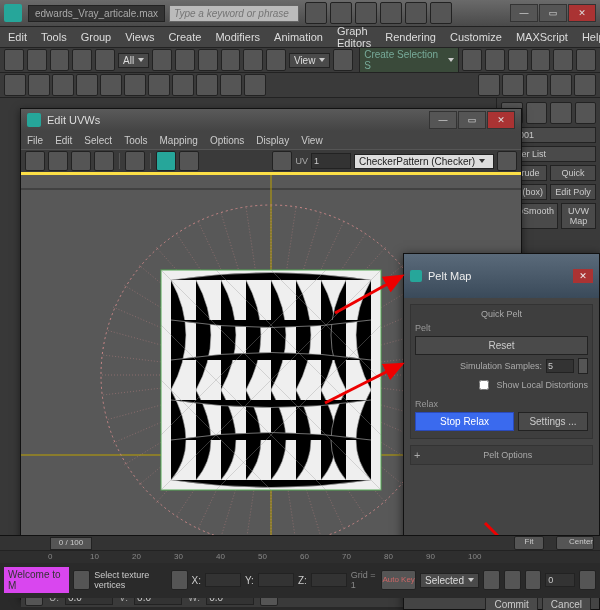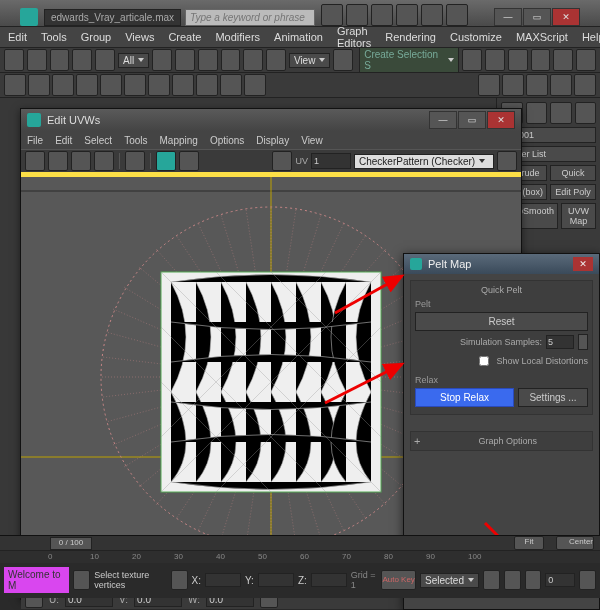--- a/index.html
+++ b/index.html
@@ -1,16 +1,16 @@
 <!DOCTYPE html>
 <html><head>
 <meta charset="utf-8">
 <style>
 html,body{margin:0;padding:0;width:600px;height:610px;background:#2a2a2a;font-family:Tahoma,Arial,sans-serif;font-size:10px;color:#ccc;overflow:hidden}
-.titlebar{height:26px;background:linear-gradient(#6a6a6a,#4a4a4a);display:flex;align-items:flex-end;padding:0 20px;border-bottom:1px solid #222}
+.titlebar{height:26px;background:linear-gradient(#6a6a6a,#4a4a4a);display:flex;align-items:center;padding:0 4px;border-bottom:1px solid #222}
 .app-icon{width:18px;height:18px;background:#26a69a;border-radius:2px;margin-right:6px}
 .titlebar .fname{background:#333;padding:2px 6px;border:1px solid #222;color:#aaa;margin-right:4px}
 .titlebar input{background:#bbb;border:1px solid #666;padding:2px 4px;font-size:10px;width:120px;color:#555;font-style:italic}
 .winbtns{margin-left:auto;display:flex;gap:1px}
 .winbtn{width:26px;height:16px;background:#555;border:1px solid #333;display:flex;align-items:center;justify-content:center;font-size:9px;color:#ddd}
 .winbtn.close{background:#a33}
 .menubar{height:20px;background:#444;display:flex;align-items:center;padding:0 8px;gap:14px;color:#ddd;font-size:11px;border-bottom:1px solid #222}
 .menubar span{cursor:default}
 .toolbar{height:24px;background:#3a3a3a;display:flex;align-items:center;padding:0 4px;gap:3px;border-bottom:1px solid #222}
 .tbtn{width:20px;height:20px;background:#555;border:1px solid #222;border-radius:2px}
@@ -19,21 +19,21 @@
 .tdrop.create{background:#3a4a3a;color:#7a9;min-width:90px}
 .arrow{width:0;height:0;border-left:3px solid transparent;border-right:3px solid transparent;border-top:4px solid #ccc}
 .workspace{position:relative;height:500px;background:#383838}
 
 
 .uvw-win{position:absolute;left:20px;top:10px;width:500px;height:490px;background:#ffffff;border:1px solid #111;box-shadow:0 2px 8px rgba(0,0,0,.5)}
 .uvw-title{height:22px;background:linear-gradient(#5a5a5a,#444);display:flex;align-items:center;padding:0 6px;color:#ddd;font-size:11px}
 .uvw-title .icon{width:14px;height:14px;background:#26a69a;border-radius:2px;margin-right:6px}
 .uvw-title .winbtns{margin-left:auto}
 .uvw-menu{height:18px;background:#444;display:flex;align-items:center;padding:0 6px;gap:12px;font-size:10px;color:#ccc}
-.uvw-tools{height:22px;background:#3a3a3a;display:flex;align-items:center;padding:0 4px;gap:3px;border-top:1px solid #555;border-bottom:5px solid #fde047}
+.uvw-tools{height:22px;background:#3a3a3a;display:flex;align-items:center;padding:0 4px;gap:3px;border-top:1px solid #555;border-bottom:3px solid #fde047}
 .uvw-tools .tbtn{width:18px;height:18px}
 .uvw-tools .sep{width:1px;height:16px;background:#555;margin:0 2px}
 .uvw-canvas{position:relative;height:388px;background:#585858;display:flex;align-items:center;justify-content:center;overflow:hidden}
 .uvw-canvas svg{width:100%;height:100%}
 .uvw-bottom{height:22px;background:#333;display:flex;align-items:center;padding:0 4px;gap:3px;border-top:1px solid #222}
 .uvw-bottom .tbtn{width:18px;height:18px}
 .uvw-status{height:20px;background:#3a3a3a;display:flex;align-items:center;padding:0 4px;gap:6px;font-size:10px;color:#aaa;border-top:1px solid #222}
 .uvw-status input{background:#333;border:1px solid #222;width:42px;padding:1px 2px;color:#ccc;font-size:10px}
 
 
@@ -42,25 +42,25 @@
 .cmdpanel .cbtn{flex:1;background:#4a4a4a;border:1px solid #222;padding:2px 3px;text-align:center;font-size:9px;color:#ccc}
 
 
 .qt-panel{position:absolute;right:98px;top:66px;width:85px;height:64px;background:#3a3a3a;border:1px solid #222;padding:3px}
 .qt-panel .hdr{font-size:9px;text-align:center;color:#aaa;margin-bottom:3px}
 .qt-panel .btns{display:flex;flex-wrap:wrap;gap:2px}
 .qt-panel .btns .tbtn{width:16px;height:16px}
 
 
 .pelt-win{position:absolute;right:0;top:155px;width:195px;height:355px;background:#444;border:1px solid #111;box-shadow:0 2px 10px rgba(0,0,0,.6)}
-.pelt-title{height:20px;background:linear-gradient(#5a6a7a,#3a4a5a);display:flex;align-items:center;padding:0 6px;font-size:11px;color:#eee}
+.pelt-title{height:20px;background:linear-gradient(#5a6a7a,#3a4a5a);display:flex;align-items:center;padding:12px 6px;font-size:11px;color:#eee}
 .pelt-title .icon{width:12px;height:12px;background:#26a69a;border-radius:2px;margin-right:6px}
 .pelt-title .close{margin-left:auto;width:20px;height:14px;background:#a33;display:flex;align-items:center;justify-content:center;font-size:9px}
 .pelt-body{padding:6px;display:flex;flex-direction:column;height:310px}
-.pelt-sect{border:1px solid #333;background:#3e3e3e;margin-bottom:16px;padding:4px}
+.pelt-sect{border:1px solid #333;background:#3e3e3e;margin-bottom:6px;padding:4px}
 .pelt-sect .shdr{font-size:9px;text-align:center;color:#aaa;margin-bottom:4px}
 .pelt-sect .grp{font-size:9px;color:#999;margin:2px 0}
 .pelt-sect .brow{display:flex;gap:4px;margin:3px 0}
 .pelt-sect .pbtn{flex:1;background:#4a4a4a;border:1px solid #222;padding:3px 4px;text-align:center;font-size:10px;color:#ccc}
 .pelt-sect .pbtn.active{background:#3a6aee;color:#fff;border-color:#2a4abb}
 .pelt-sect .frow{display:flex;align-items:center;justify-content:flex-end;gap:4px;font-size:9px;color:#aaa;margin:3px 0}
 .pelt-sect input[type=text]{width:24px;background:#333;border:1px solid #222;color:#ccc;font-size:9px;padding:1px}
 .pelt-sect input[type=checkbox]{width:10px;height:10px}
 .pelt-sect .spin{width:8px;height:14px;background:#555;border:1px solid #222}
 .pelt-bottom{margin-top:auto;display:flex;gap:4px;justify-content:flex-end;padding:0 2px}
@@ -403,21 +403,21 @@
         </div>
         <div class="grp" style="margin-top:6px">Relax</div>
         <div class="brow">
           <div class="pbtn active">Stop Relax</div>
           <div class="pbtn" style="flex:0 0 60px">Settings ...</div>
         </div>
       </div>
       <div class="pelt-sect" style="padding:3px">
         <div style="display:flex;align-items:center;gap:6px">
           <span style="font-size:11px;color:#aaa">+</span>
-          <div class="shdr" style="margin:0;flex:1">Graph Options</div>
+          <div class="shdr" style="margin:0;flex:1">Pelt Options</div>
         </div>
       </div>
       <div class="pelt-bottom">
         <div class="pbtn">Commit</div>
         <div class="pbtn">Cancel</div>
       </div>
     </div>
   </div>
 
   <svg class="ann-arrow" style="left:330px;top:170px;width:80px;height:50px">

